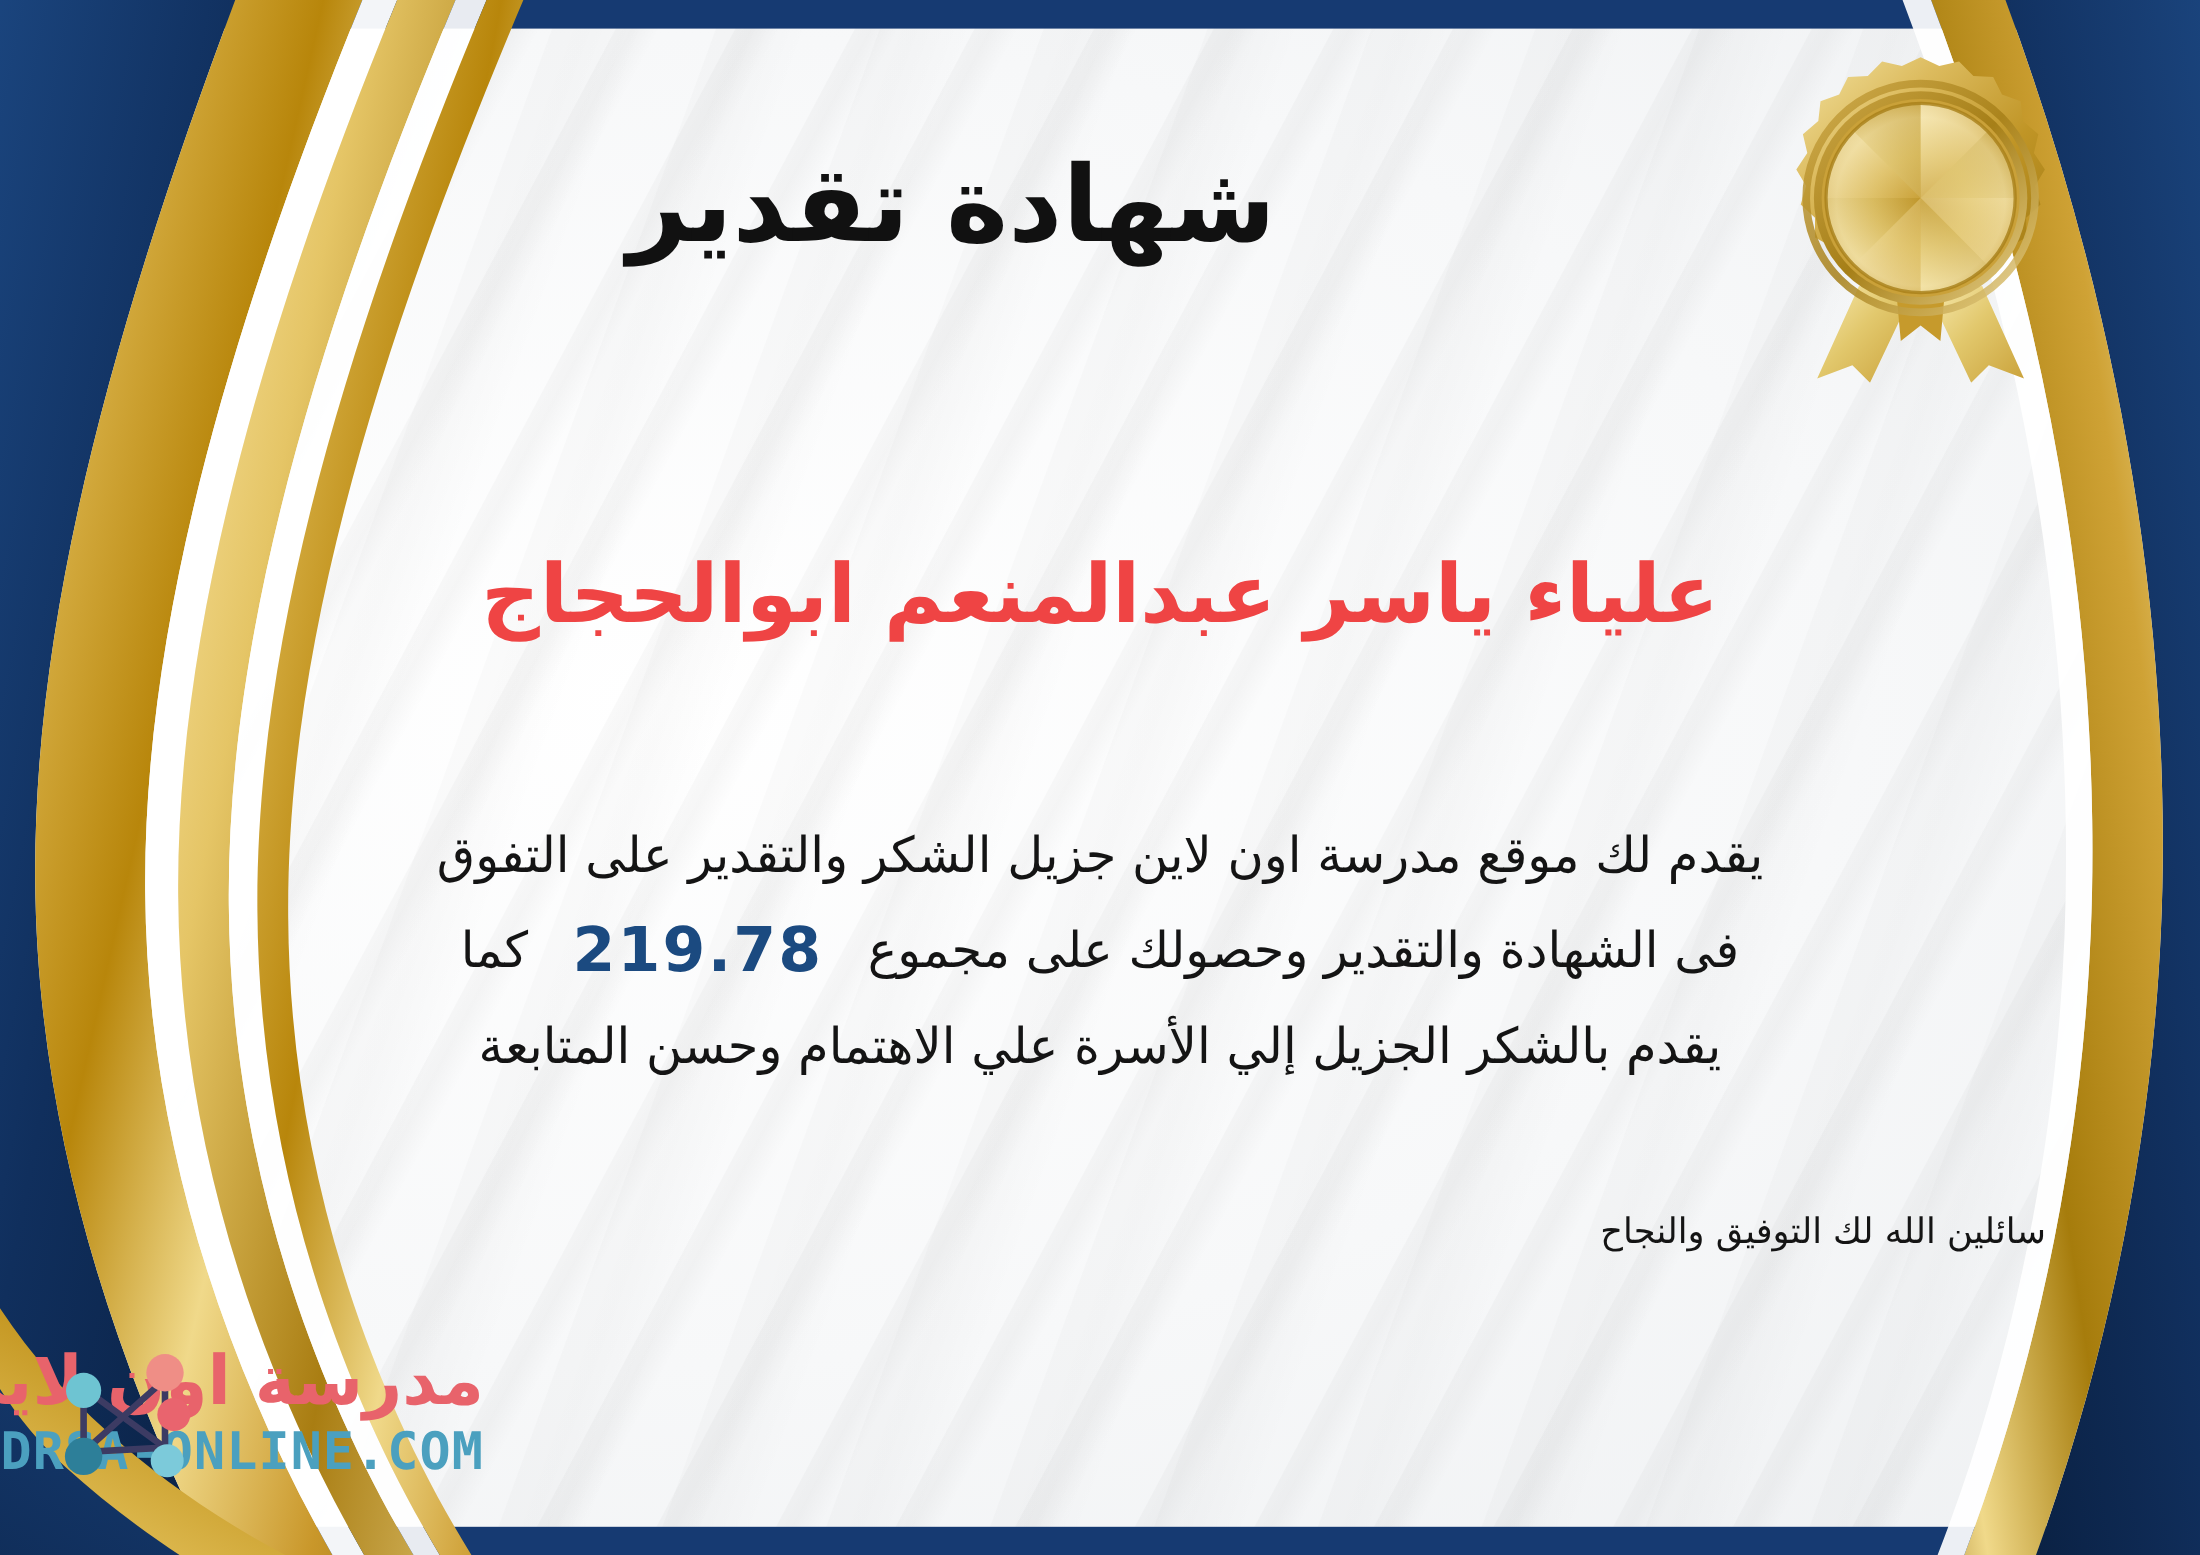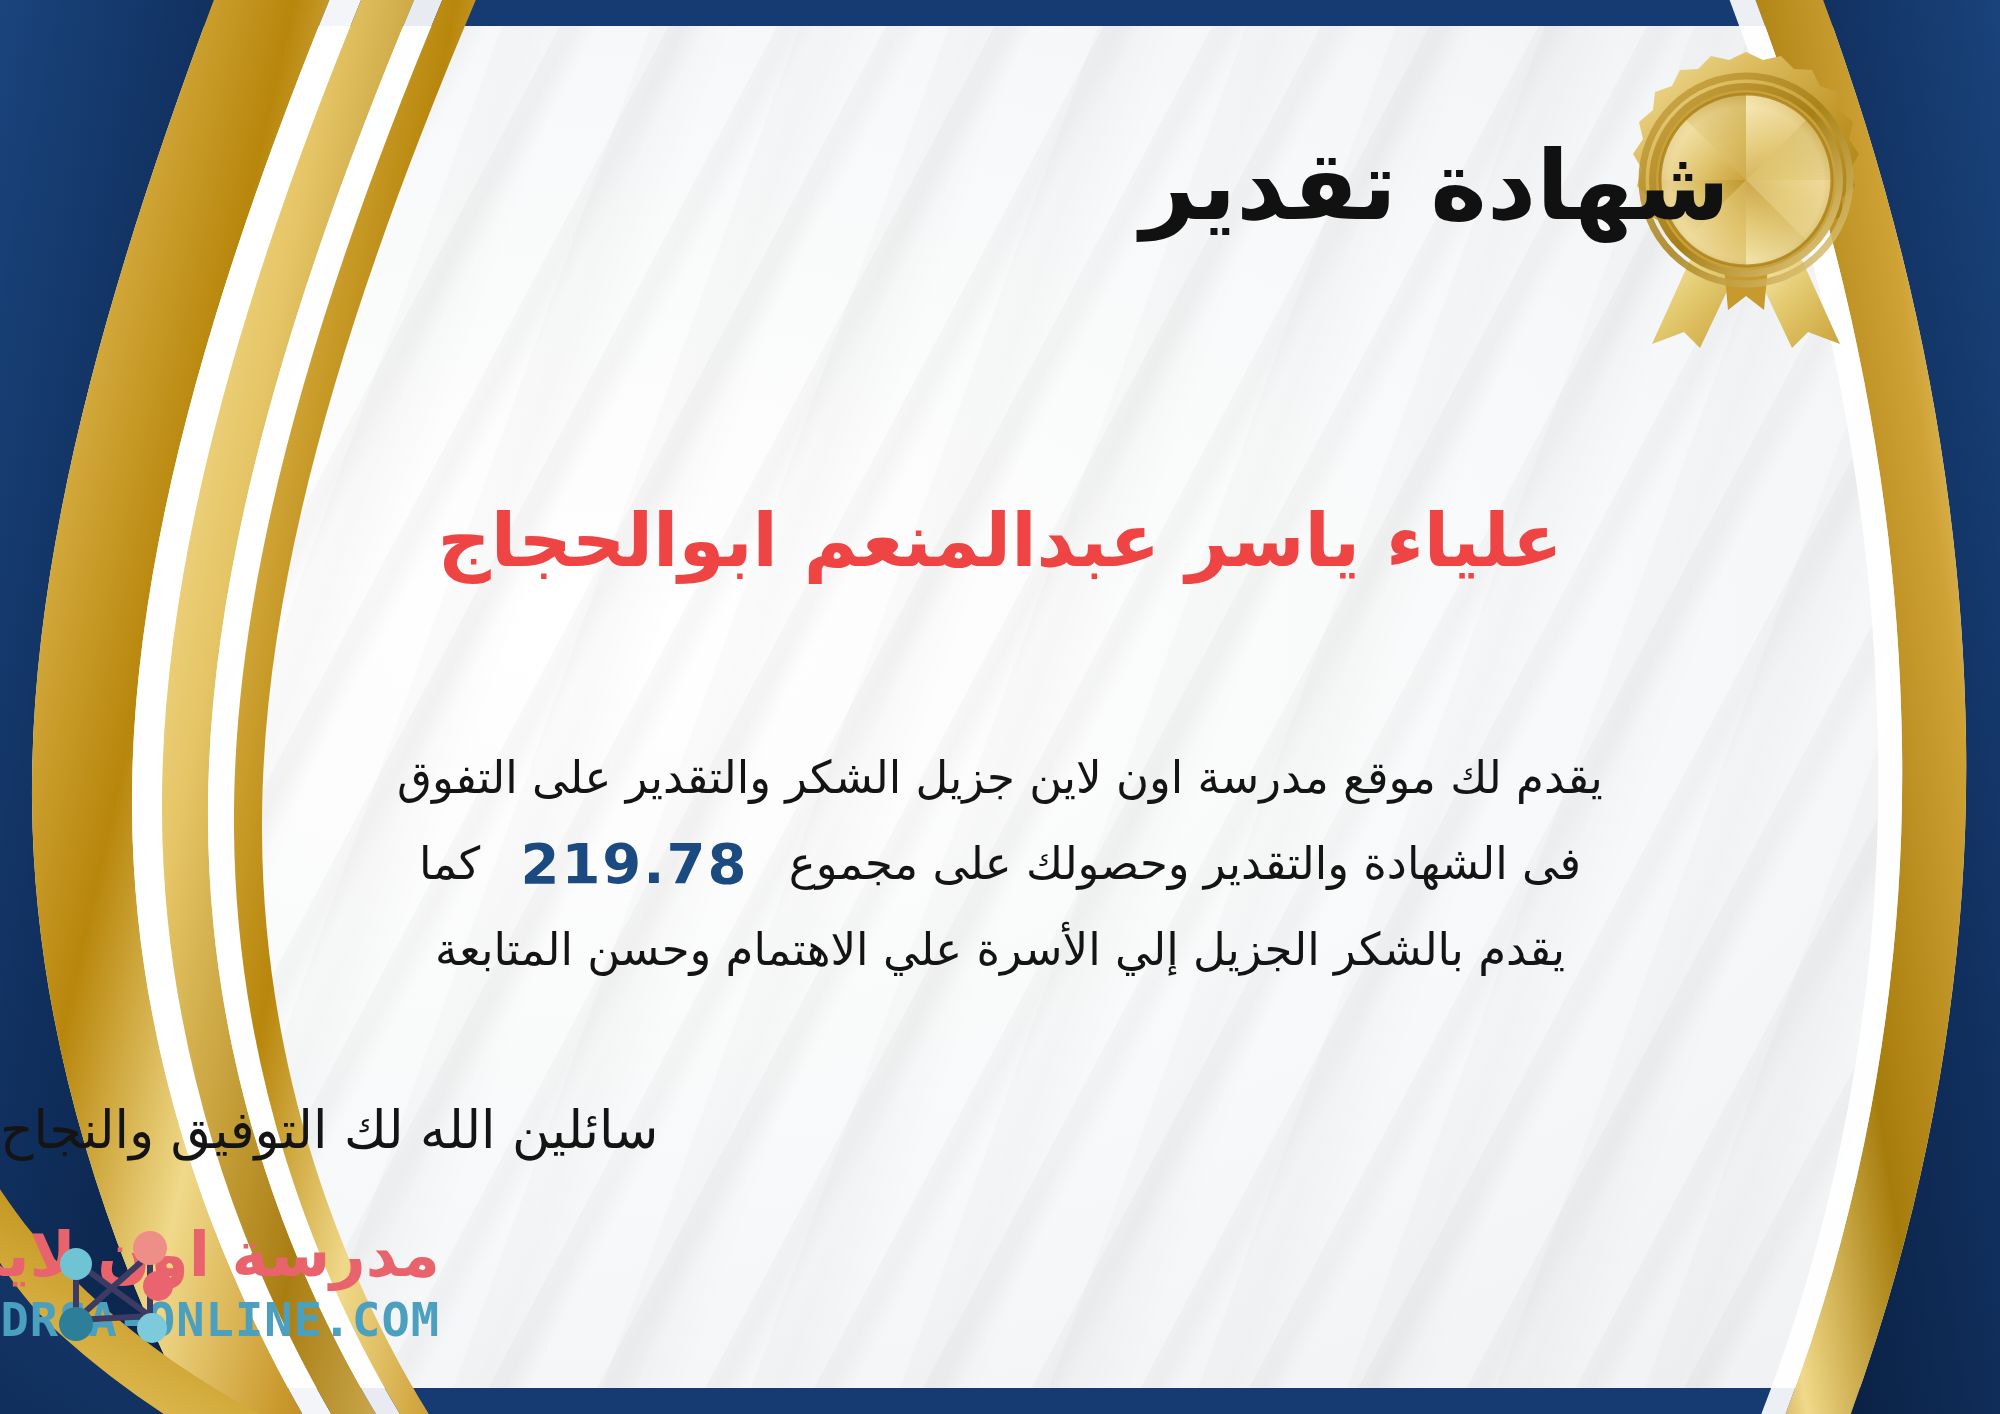--- a/index.html
+++ b/index.html
@@ -62,20 +62,21 @@
   .medal{
     position:absolute;
     left:1612px; top:48px;
     width:268px; height:300px;
   }
 
   
   .title{
     position:absolute;
     top:130px; left:0; width:1730px;
+    text-align:center;
     font-size:96px;
     font-weight:600;
     letter-spacing:-1px;
     color:#111111;
     direction:rtl;
   }
 
   .recipient{
     position:absolute;
     top:497px; left:0; width:2000px;
@@ -101,24 +102,24 @@
     font-weight:700;
     font-size:56px;
     letter-spacing:2px;
     padding:0 26px;
     display:inline-block;
     vertical-align:-4px;
   }
   .closing{
     position:absolute;
     top:1100px;left:0;width:1860px;
-    text-align:left;
+    text-align:right;
     direction:rtl;
     color:#141414;
-    font-size:52px;
+    font-size:32px;
   }
 
   
   .brand{
     position:absolute;
     left:40px; bottom:46px;
     width:560px; height:150px;
     direction:rtl;
   }
   .brand-ar{

